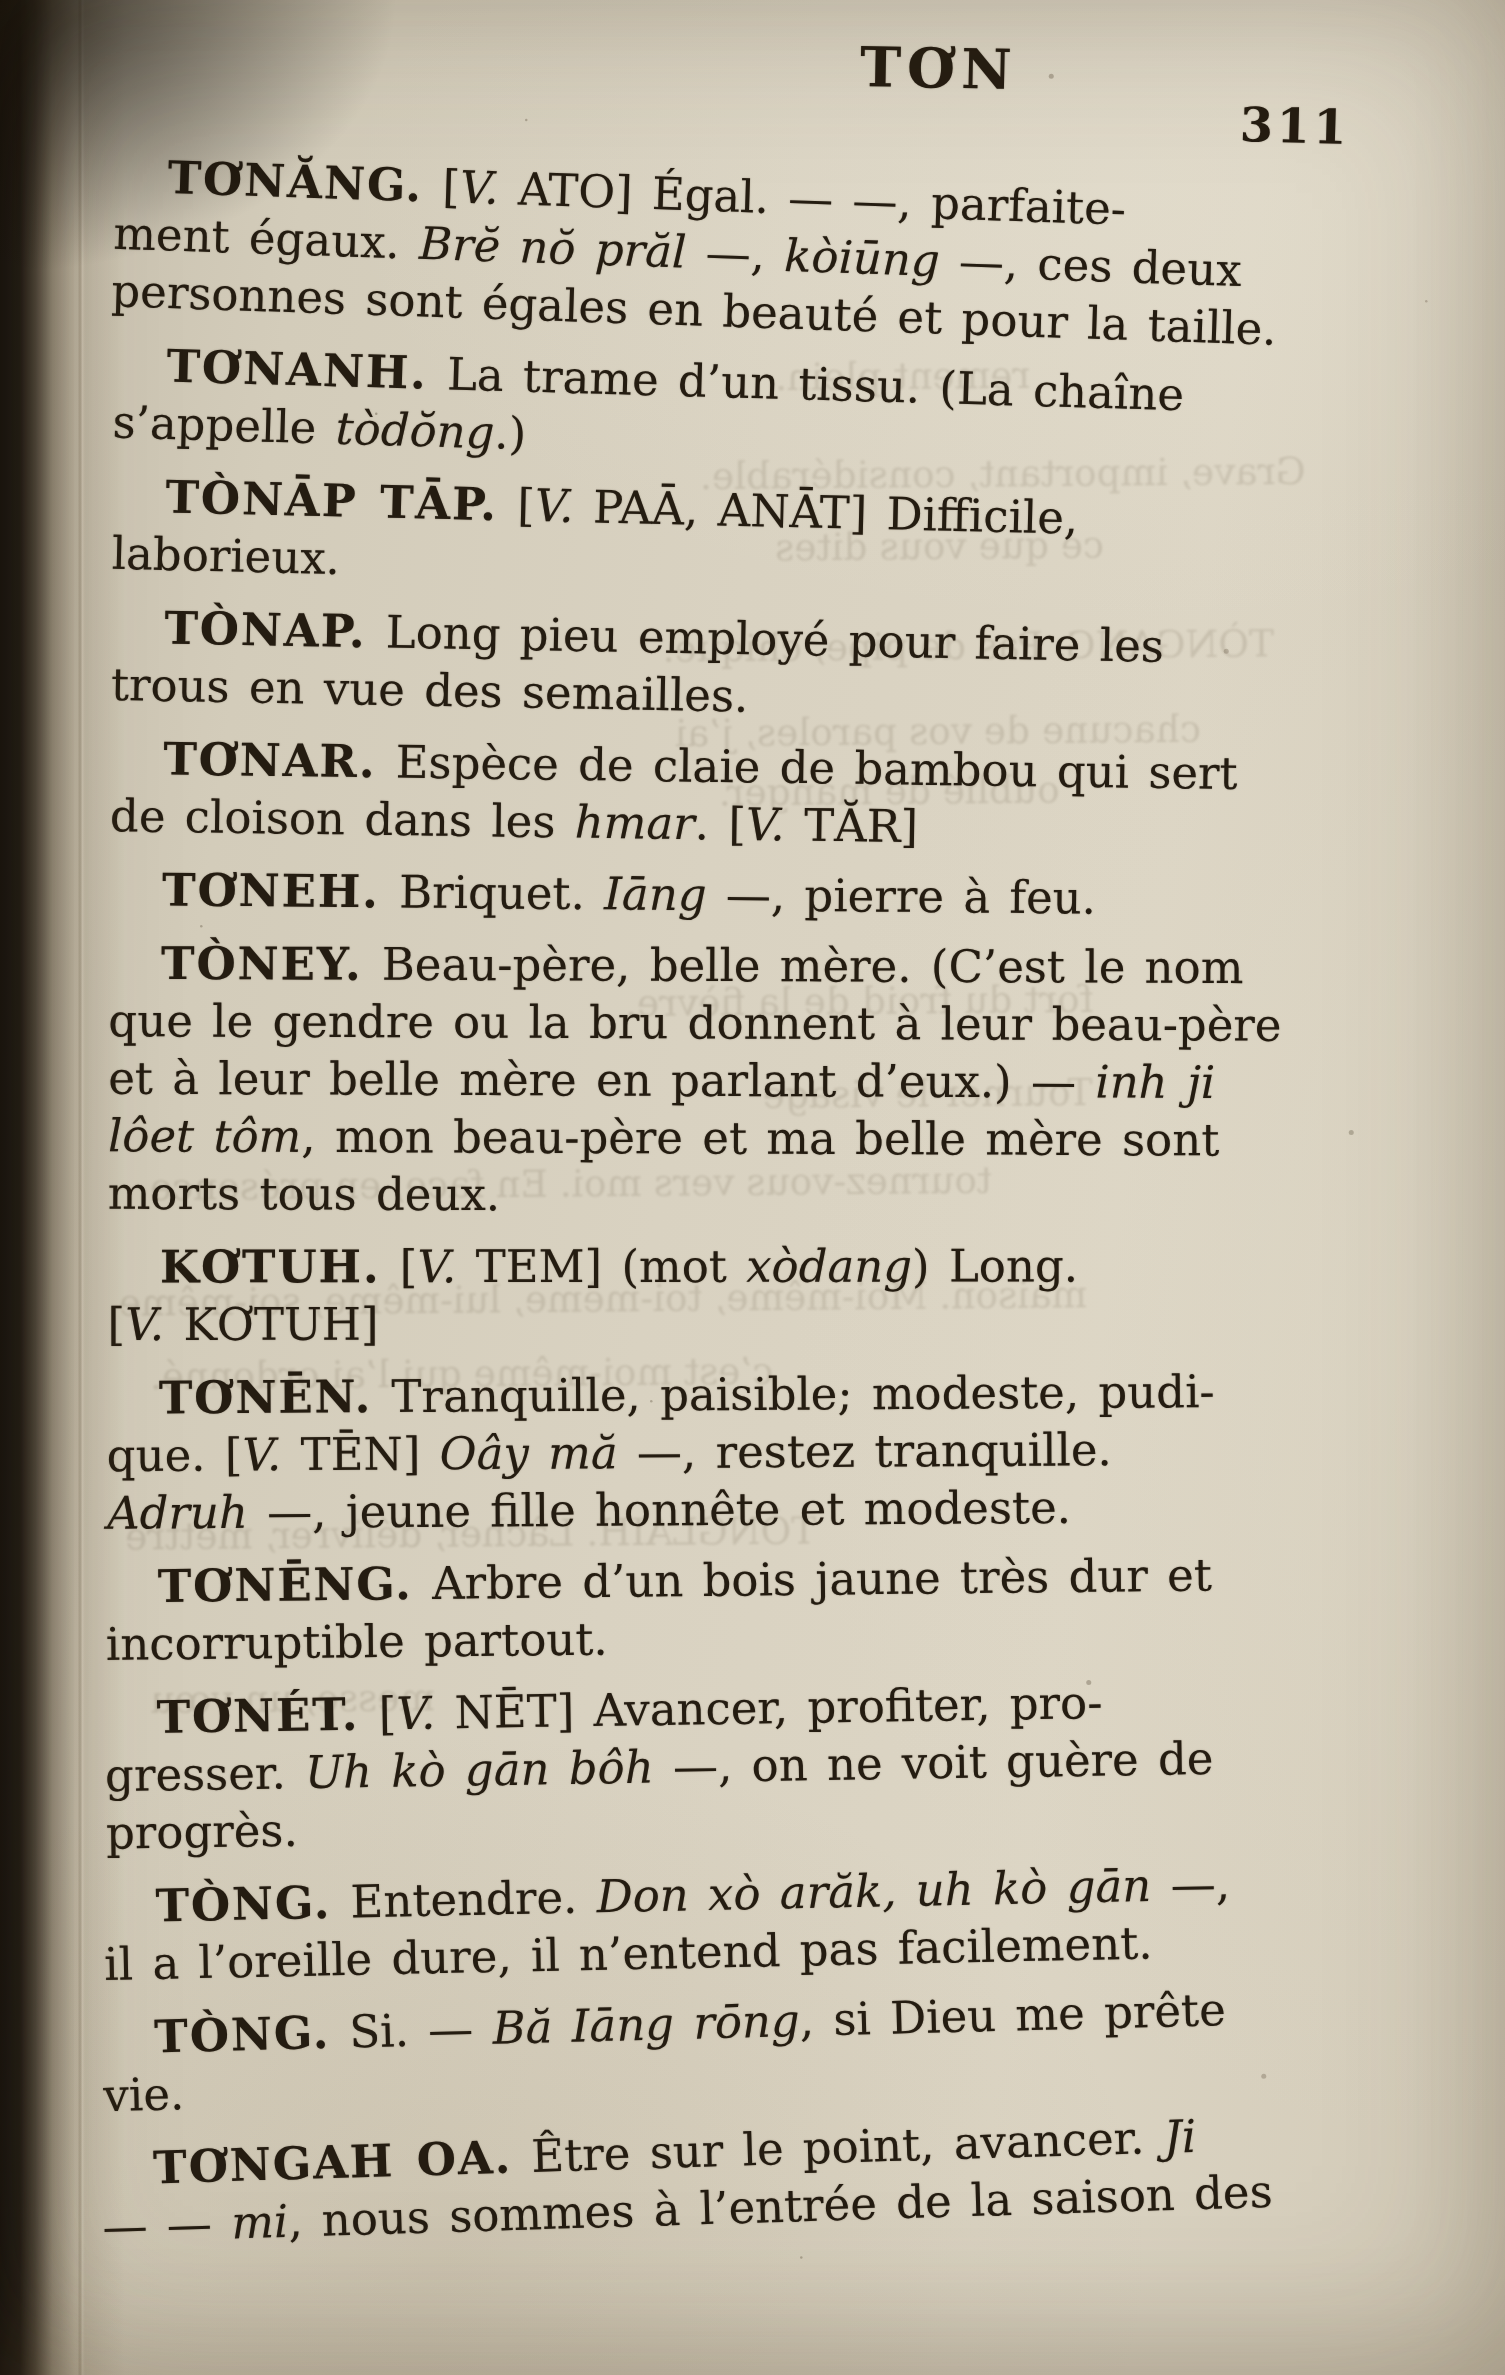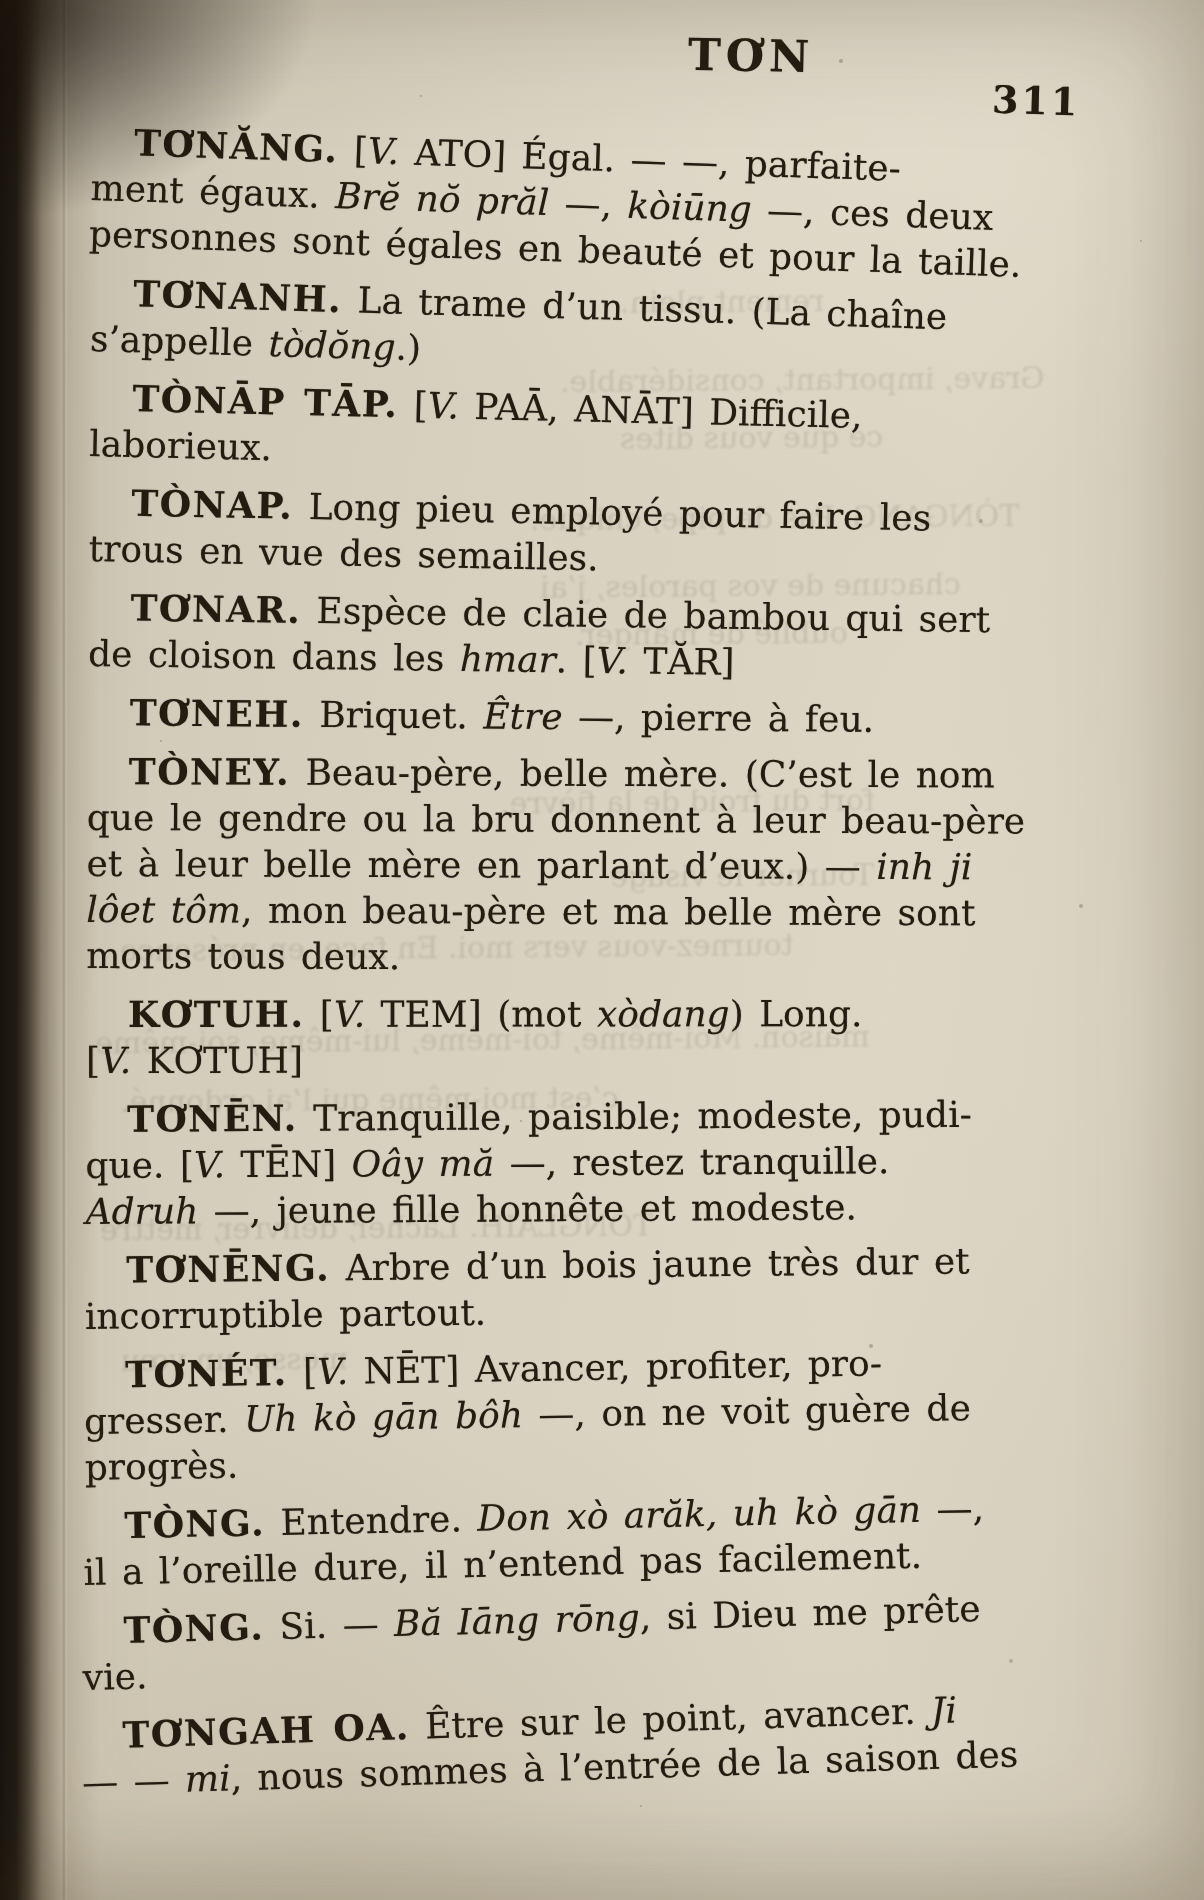--- a/index.html
+++ b/index.html
@@ -107,21 +107,21 @@
     </div>
   <div class="crease"></div>
   <div class="running-head">TƠN</div>
   <div class="page-number">311</div>
   <div class="entries" id="entries">
       <p class="entry" style="transform: translateX(5px) rotate(1.9deg); transform-origin: 0px 0px;"><span class="hw">TƠNĂNG.</span><span> [</span><span class="it">V.</span><span> ATO] Égal. — —, parfaite-</span><br><span>ment égaux. </span><span class="it">Brĕ nŏ prăl</span><span> —, </span><span class="it">kòiūng</span><span> —, ces deux</span><br><span>personnes sont égales en beauté et pour la taille.</span></p>
       <p class="entry" style="transform: translateX(4px) rotate(1.62deg); transform-origin: 0px 0px;"><span class="hw">TƠNANH.</span><span> La trame d’un tissu. (La chaîne</span><br><span>s’appelle </span><span class="it">tòdŏng</span><span>.)</span></p>
       <p class="entry" style="transform: translateX(3px) rotate(1.34deg); transform-origin: 0px 0px;"><span class="hw">TÒNĀP TĀP.</span><span> [</span><span class="it">V.</span><span> PAĀ, ANĀT] Difficile,</span><br><span>laborieux.</span></p>
       <p class="entry" style="transform: translateX(2px) rotate(1.06deg); transform-origin: 0px 0px;"><span class="hw">TÒNAP.</span><span> Long pieu employé pour faire les</span><br><span>trous en vue des semailles.</span></p>
       <p class="entry" style="transform: translateX(1px) rotate(0.78deg); transform-origin: 0px 0px;"><span class="hw">TƠNAR.</span><span> Espèce de claie de bambou qui sert</span><br><span>de cloison dans les </span><span class="it">hmar</span><span>. [</span><span class="it">V.</span><span> TĂR]</span></p>
-      <p class="entry" style="transform: translateX(0px) rotate(0.5deg); transform-origin: 0px 0px;"><span class="hw">TƠNEH.</span><span> Briquet. </span><span class="it">Être</span><span> —, pierre à feu.</span></p>
+      <p class="entry" style="transform: translateX(0px) rotate(0.5deg); transform-origin: 0px 0px;"><span class="hw">TƠNEH.</span><span> Briquet. </span><span class="it">Iāng</span><span> —, pierre à feu.</span></p>
       <p class="entry" style="transform: translateX(-1px) rotate(0.22deg); transform-origin: 0px 0px;"><span class="hw">TÒNEY.</span><span> Beau-père, belle mère. (C’est le nom</span><br><span>que le gendre ou la bru donnent à leur beau-père</span><br><span>et à leur belle mère en parlant d’eux.) — </span><span class="it">inh ji</span><br><span class="it">lôet tôm</span><span>, mon beau-père et ma belle mère sont</span><br><span>morts tous deux.</span></p>
       <p class="entry" style="transform: translateX(-2px) rotate(-0.06deg); transform-origin: 0px 0px;"><span class="hw">KƠTUH.</span><span> [</span><span class="it">V.</span><span> TEM] (mot </span><span class="it">xòdang</span><span>) Long.</span><br><span>[</span><span class="it">V.</span><span> KƠTUH]</span></p>
       <p class="entry" style="transform: translateX(-3px) rotate(-0.34deg); transform-origin: 0px 0px;"><span class="hw">TƠNĒN.</span><span> Tranquille, paisible; modeste, pudi-</span><br><span>que. [</span><span class="it">V.</span><span> TĒN] </span><span class="it">Oây mă</span><span> —, restez tranquille.</span><br><span class="it">Adruh</span><span> —, jeune fille honnête et modeste.</span></p>
       <p class="entry" style="transform: translateX(-4px) rotate(-0.62deg); transform-origin: 0px 0px;"><span class="hw">TƠNĒNG.</span><span> Arbre d’un bois jaune très dur et</span><br><span>incorruptible partout.</span></p>
       <p class="entry" style="transform: translateX(-5px) rotate(-0.9deg); transform-origin: 0px 0px;"><span class="hw">TƠNÉT.</span><span> [</span><span class="it">V.</span><span> NĒT] Avancer, profiter, pro-</span><br><span>gresser. </span><span class="it">Uh kò gān bôh</span><span> —, on ne voit guère de</span><br><span>progrès.</span></p>
       <p class="entry" style="transform: translateX(-6px) rotate(-1.18deg); transform-origin: 0px 0px;"><span class="hw">TÒNG.</span><span> Entendre. </span><span class="it">Don xò arăk, uh kò gān</span><span> —,</span><br><span>il a l’oreille dure, il n’entend pas facilement.</span></p>
       <p class="entry" style="transform: translateX(-7px) rotate(-1.46deg); transform-origin: 0px 0px;"><span class="hw">TÒNG.</span><span> Si. — </span><span class="it">Bă Iāng rōng</span><span>, si Dieu me prête</span><br><span>vie.</span></p>
       <p class="entry" style="transform: translateX(-8px) rotate(-1.74deg); transform-origin: 0px 0px;"><span class="hw">TƠNGAH OA.</span><span> Être sur le point, avancer. </span><span class="it">Ji</span><br><span>— — </span><span class="it">mi</span><span>, nous sommes à l’entrée de la saison des</span></p>
     </div>
   <div class="specks"></div>

